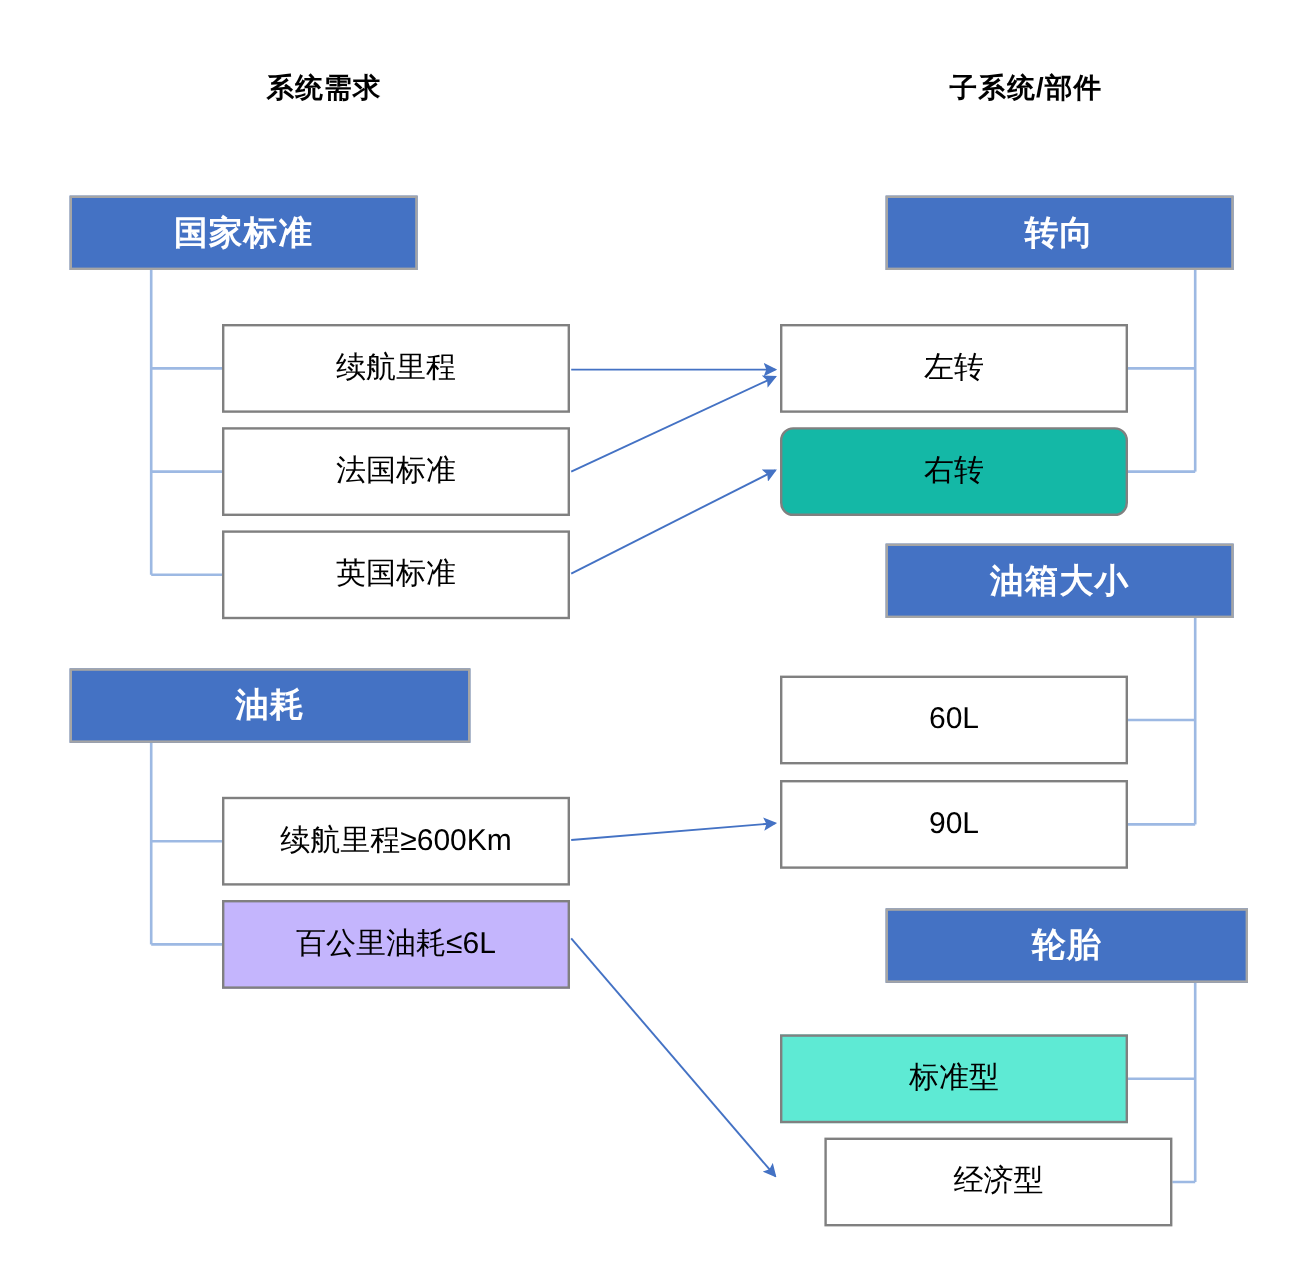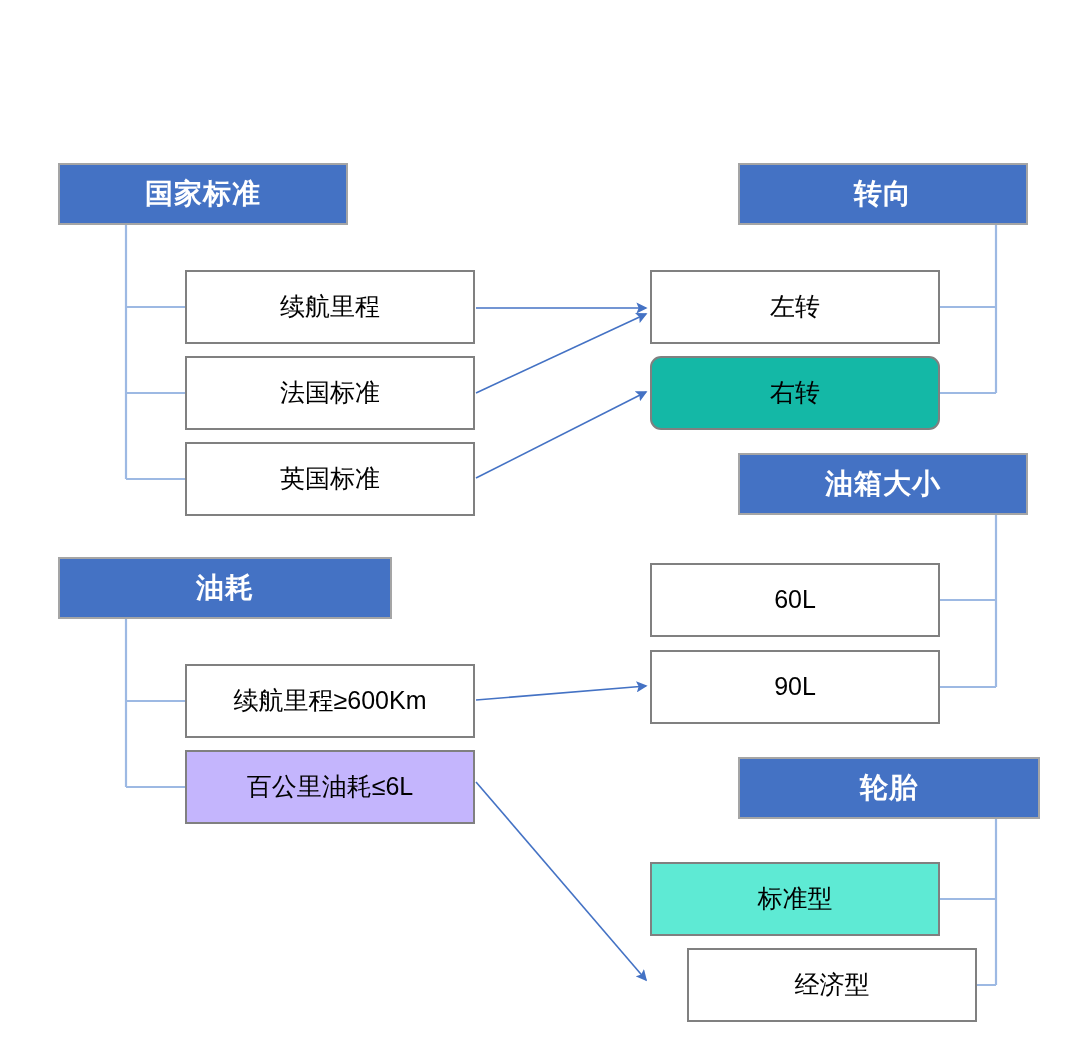--- a/index.html
+++ b/index.html
@@ -91,21 +91,23 @@
       </g>
     <g id="arrow-group">
         <line x1="476" y1="308" x2="646" y2="308" stroke="#4472C4" stroke-width="1.6" marker-end="url(#arrowhead)"></line>
         <line x1="476" y1="393" x2="646" y2="314" stroke="#4472C4" stroke-width="1.6" marker-end="url(#arrowhead)"></line>
         <line x1="476" y1="478" x2="646" y2="392" stroke="#4472C4" stroke-width="1.6" marker-end="url(#arrowhead)"></line>
         <line x1="476" y1="700" x2="646" y2="686" stroke="#4472C4" stroke-width="1.6" marker-end="url(#arrowhead)"></line>
         <line x1="476" y1="782" x2="646" y2="980" stroke="#4472C4" stroke-width="1.6" marker-end="url(#arrowhead)"></line>
       </g>
   </svg>
 
+  <div class="col-header" id="left-header" style="left:155px; top:58px; width:230px;">系统需求</div>
 
+  <div class="col-header" id="right-header" style="left:725px; top:58px; width:260px;">子系统/部件</div>
 
   <div id="nodes-layer">
       <div class="node group" style="left: 58px; top: 163px; width: 290px; height: 62px; background: rgb(68, 114, 196); border-color: rgb(165, 165, 165); color: rgb(255, 255, 255);">
         <span>国家标准</span>
       </div>
       <div class="node leaf" style="left: 185px; top: 270px; width: 290px; height: 74px; background: rgb(255, 255, 255); border-color: rgb(128, 128, 128); color: rgb(0, 0, 0);">
         <span>续航里程</span>
       </div>
       <div class="node leaf" style="left: 185px; top: 356px; width: 290px; height: 74px; background: rgb(255, 255, 255); border-color: rgb(128, 128, 128); color: rgb(0, 0, 0);">
         <span>法国标准</span>

